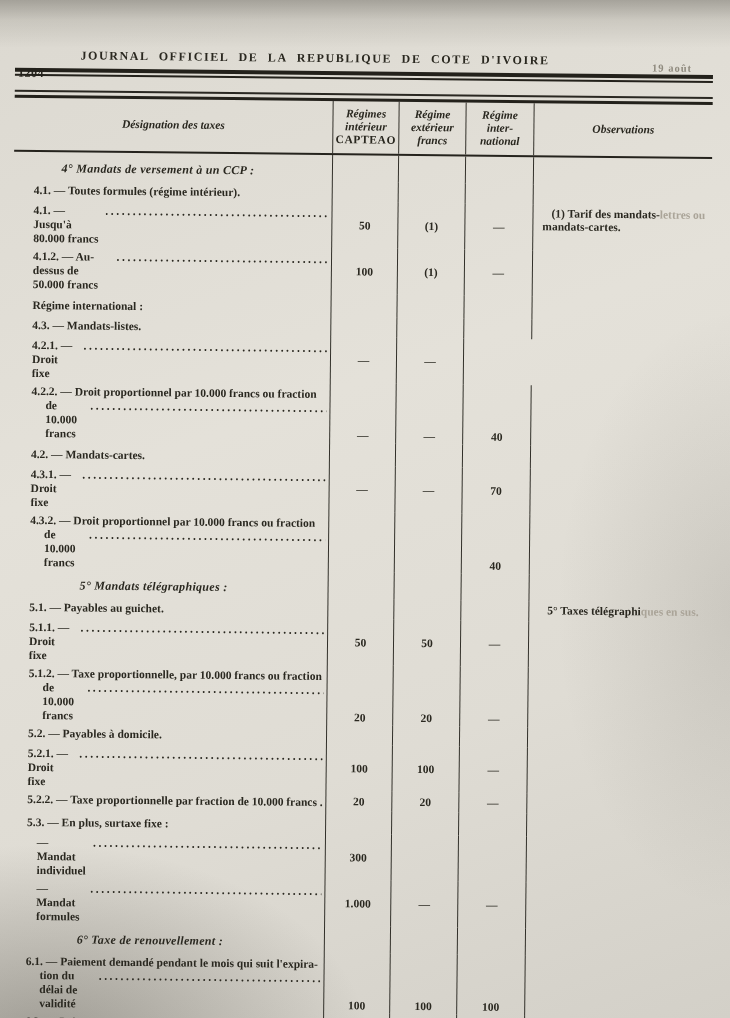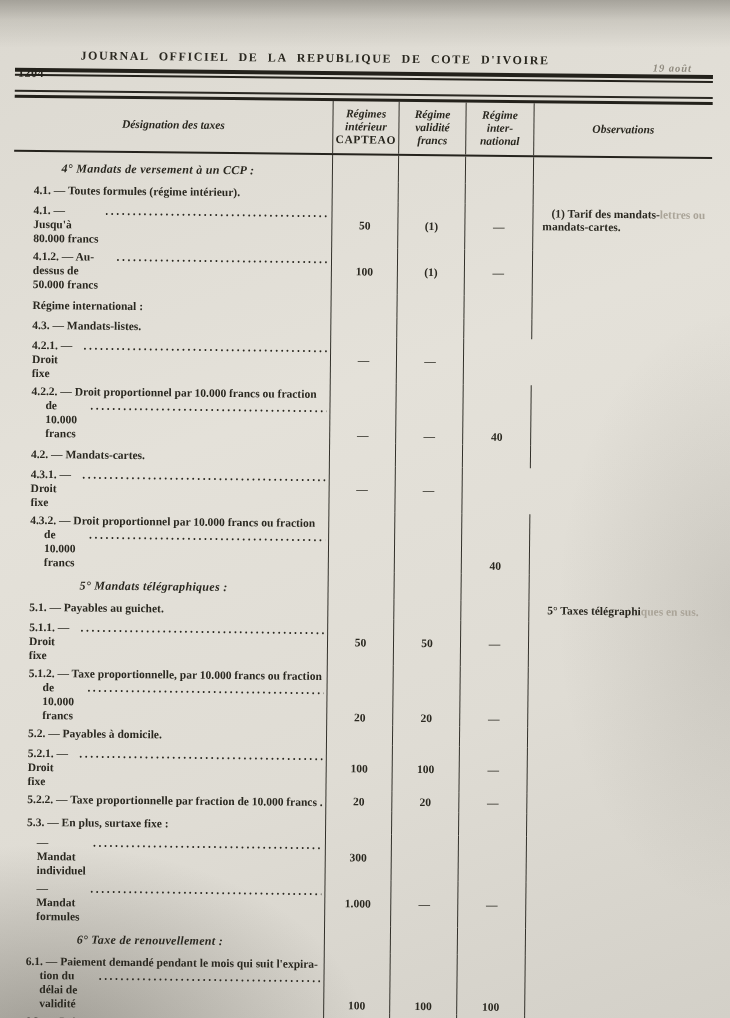--- a/index.html
+++ b/index.html
@@ -14,21 +14,21 @@
       radial-gradient(ellipse 480px 300px at 6% 103%, rgba(62,59,51,0.40), rgba(62,59,51,0) 68%),
       radial-gradient(ellipse 300px 500px at 101% 60%, rgba(96,93,85,0.16), rgba(96,93,85,0) 60%),
       linear-gradient(to bottom, rgba(118,115,107,0.55) 0px, rgba(156,153,144,0.30) 20px, rgba(200,197,188,0) 48px),
       linear-gradient(160deg, #dcd9d1 0%, #e4e1d9 40%, #dfdcd4 70%, #d3d0c8 100%);
   }
   #content{position:absolute;inset:0;transform:rotate(0.6deg);transform-origin:40px 70px;color:#2a2820;}
 
   
   .pagenum{position:absolute;left:18px;top:46px;font-size:12px;font-weight:bold;letter-spacing:0.5px;margin-top:20px;}
   .jtitle{position:absolute;left:15px;width:600px;top:48px;text-align:center;font-size:12px;font-weight:bold;letter-spacing:1.6px;word-spacing:5px;}
-  .jdate{position:absolute;right:38px;top:56px;font-size:10.5px;font-weight:bold;color:#8f8a7e;letter-spacing:1px;font-style:italic;}
+  .jdate{position:absolute;right:38px;top:56px;font-size:10.5px;font-weight:bold;color:#8f8a7e;letter-spacing:1px;}
 
   
   .ruleA{position:absolute;left:15px;top:68px;width:698px;}
   .ruleA .thick{height:3.5px;background:#23211b;}
   .ruleA .thin{height:1.5px;background:#23211b;margin-top:2.5px;}
   .drule-top .thin{height:1.5px;background:#2a2822;}
   .drule-top .thick{height:3px;background:#23211b;margin-top:3px;}
 
   
   #tablewrap{position:absolute;left:15px;top:90px;width:698px;}
@@ -91,21 +91,21 @@
         <div class="hc">
           <span>Désignation des taxes</span>
         </div>
         <div class="hc b">
           <span>Régimes</span>
           <span>intérieur</span>
           <span class="capteao">CAPTEAO</span>
         </div>
         <div class="hc b">
           <span>Régime</span>
-          <span>validité</span>
+          <span>extérieur</span>
           <span>francs</span>
         </div>
         <div class="hc b">
           <span>Régime</span>
           <span>inter-</span>
           <span>national</span>
         </div>
         <div class="hc b">
           <span>Observations</span>
         </div>
@@ -218,20 +218,21 @@
           </div>
           <div class="trow item">
             <div class="c c1">
               <div class="lline">
                 <span>4.3.1. — Droit fixe</span>
                 <span class="dots"></span>
               </div>
             </div>
             <div class="c v">—</div>
             <div class="c v">—</div>
+            <div class="c v">70</div>
             <div class="c obs"></div>
           </div>
           <div class="trow item2">
             <div class="c c1">
               <div class="lline">
                 <span>4.3.2. — Droit proportionnel par 10.000 francs ou fraction</span>
               </div>
               <div class="lline l2">
                 <span>de 10.000 francs</span>
                 <span class="dots"></span>

